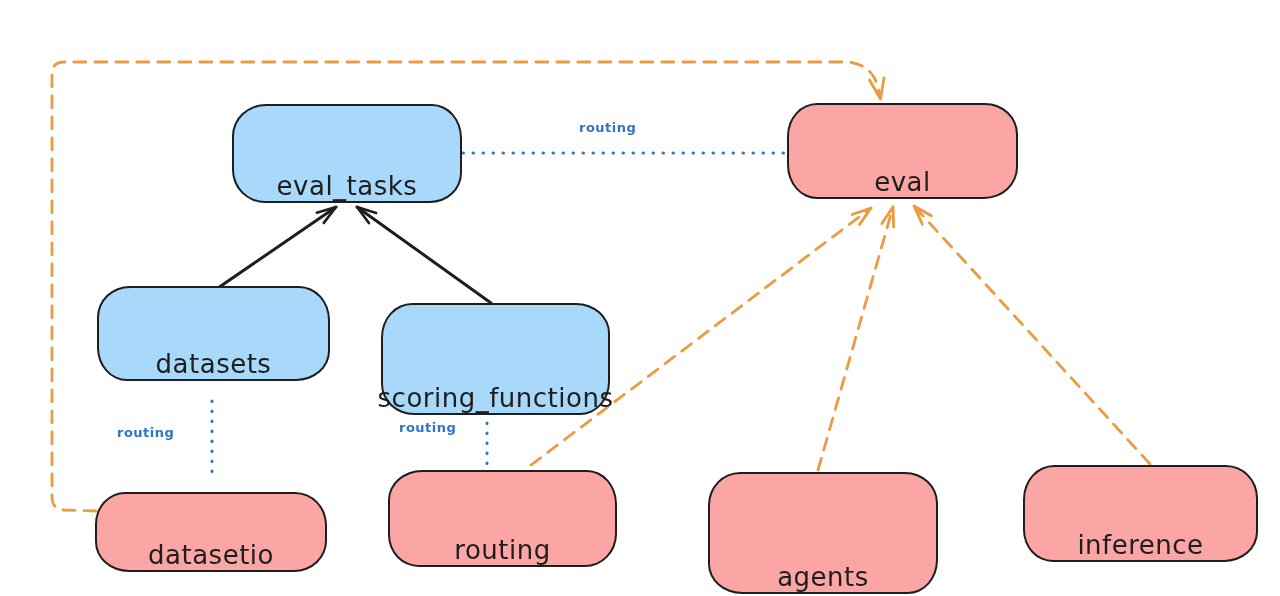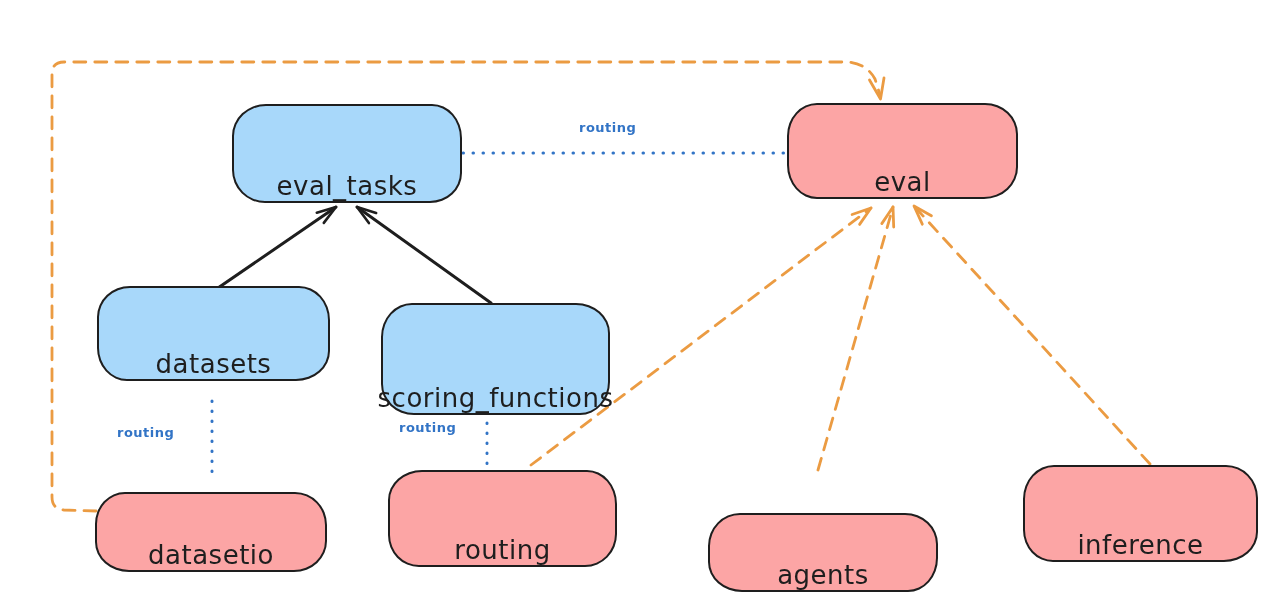--- a/index.html
+++ b/index.html
@@ -33,21 +33,21 @@
   }
   .node.blue  { background: #a8d8fa; }
   .node.green { background: #fca5a5; }
 
   #node-eval_tasks        { left: 232px; top: 104px; width: 230px; height: 99px; border-radius: 34px 30px 32px 33px / 32px 34px 30px 33px; }
   #node-eval              { left: 787px; top: 103px; width: 231px; height: 96px; border-radius: 30px 33px 34px 30px / 33px 31px 32px 34px; }
   #node-datasets          { left:  97px; top: 286px; width: 233px; height: 95px; border-radius: 33px 31px 34px 30px / 31px 34px 30px 33px; }
   #node-scoring_functions { left: 381px; top: 303px; width: 229px; height: 112px; border-radius: 31px 34px 30px 33px / 34px 30px 33px 31px; }
   #node-datasetio         { left:  95px; top: 492px; width: 232px; height: 80px; border-radius: 30px 32px 33px 34px / 32px 33px 31px 30px; }
   #node-scoring           { left: 388px; top: 470px; width: 229px; height: 97px; border-radius: 34px 30px 32px 31px / 30px 34px 33px 32px; }
-  #node-agents            { left: 708px; top: 472px; width: 230px; height: 79px; border-radius: 32px 33px 30px 34px / 33px 31px 34px 30px; margin-top: 41px; }
+  #node-agents            { left: 708px; top: 472px; width: 230px; height: 122px; border-radius: 32px 33px 30px 34px / 33px 31px 34px 30px; }
   #node-inference         { left: 1023px; top: 465px; width: 235px; height: 97px; border-radius: 31px 32px 34px 30px / 34px 33px 30px 32px; }
 
   .edge-label {
     position: absolute;
     color: #3274c6;
     font-size: 13px;
     font-weight: 600;
     letter-spacing: 0.5px;
     white-space: nowrap;
   }

